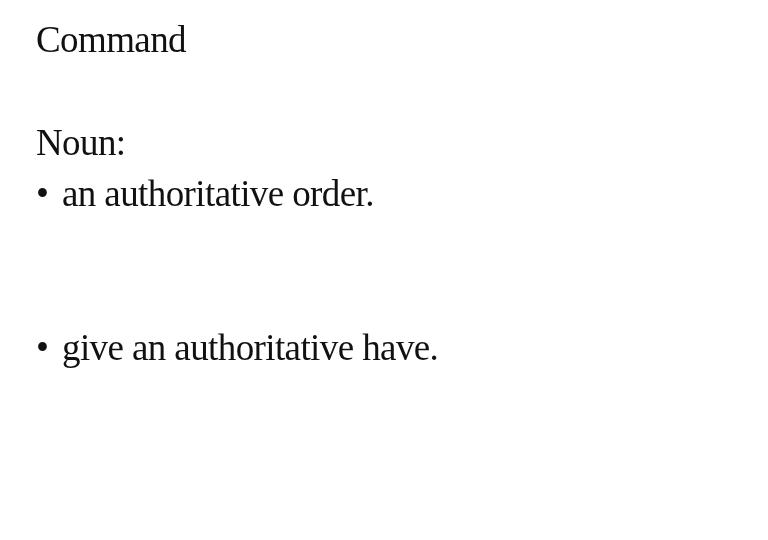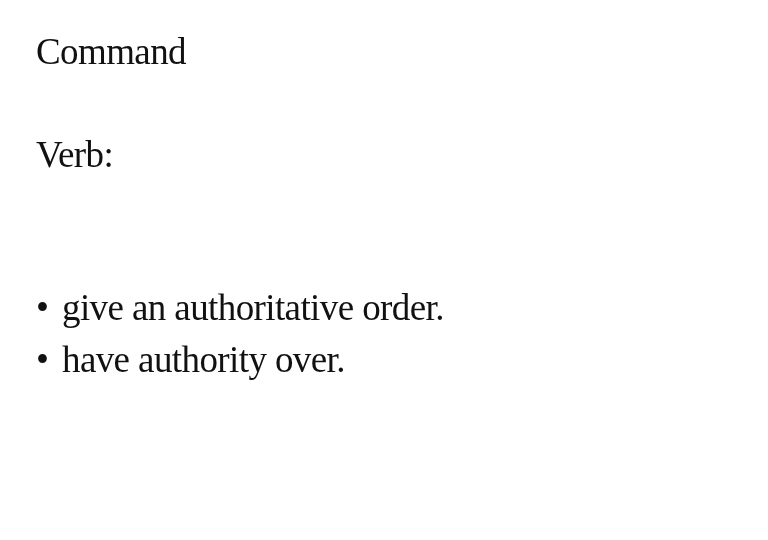--- a/index.html
+++ b/index.html
@@ -2,36 +2,35 @@
 <html><head>
 <meta charset="utf-8">
 <style>
   html, body { margin: 0; padding: 0; background: #ffffff; }
   body { width: 768px; height: 540px; overflow: hidden; position: relative; }
   .doc {
     position: absolute; left: 36px; top: 14px;
     font-family: "Liberation Serif", "DejaVu Serif", serif;
     font-size: 37px; line-height: 51.3px; color: #111111;
     letter-spacing: -0.6px;
-    margin-top: 12px;
   }
   .line { white-space: nowrap; height: 51.3px; }
   .blank { height: 51.3px; }
   .bullet { display: inline-block; width: 26px; }
 </style>
 </head>
 <body>
 
 <div class="doc">
   <div class="line">Command</div>
   <div class="blank"></div>
 
-  <div class="line">Verb:</div>
+  <div class="line">Noun:</div>
+  <div class="line">
+    <span class="bullet">•</span><span>an authoritative order.</span>
+  </div>
   <div class="blank"></div>
 
   <div class="blank"></div>
   <div class="line">
-    <span class="bullet">•</span><span>give an authoritative order.</span>
-  </div>
-  <div class="line">
-    <span class="bullet">•</span><span>have authority over.</span>
+    <span class="bullet">•</span><span>give an authoritative have.</span>
   </div>
 </div>
 
 </body></html>

